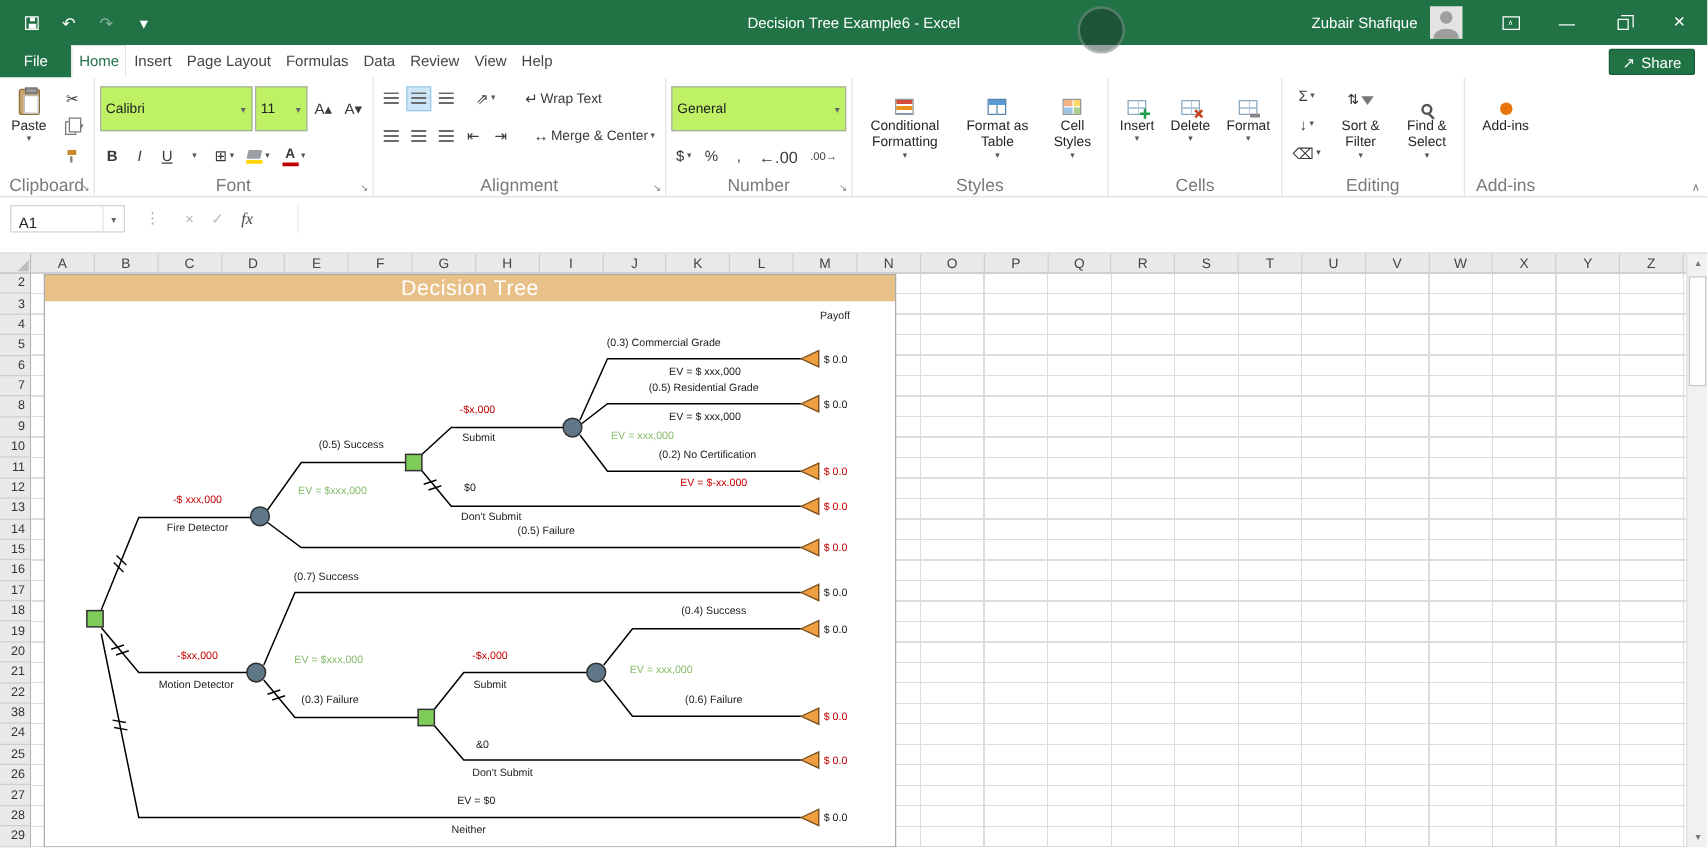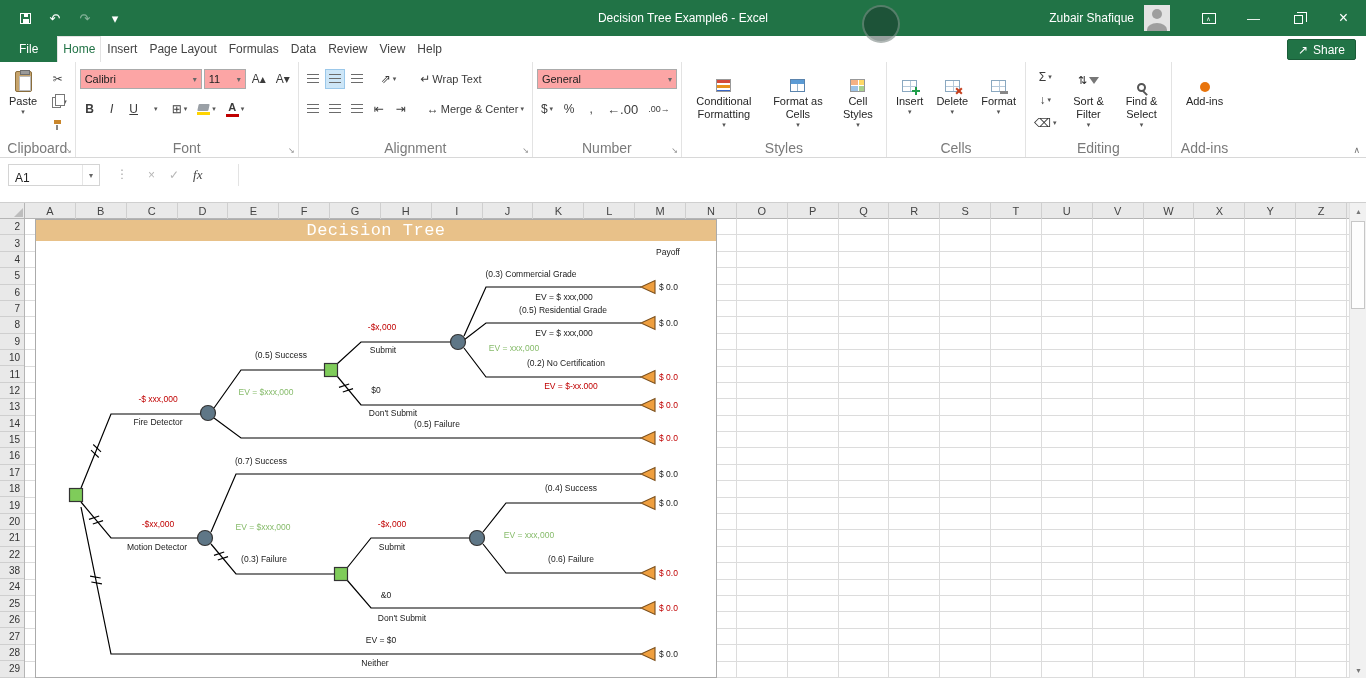--- a/index.html
+++ b/index.html
@@ -56,22 +56,22 @@
   .g-col{display:flex;flex-direction:column;gap:4px;}
   .g-row{display:flex;gap:2px;align-items:center;}
   .bigbtn{display:flex;flex-direction:column;align-items:center;justify-content:flex-start;
     padding:3px 5px;font-size:11px;color:#262626;text-align:center;line-height:13px;height:72px;}
   .bigbtn .bicon{height:24px;display:flex;align-items:flex-end;justify-content:center;margin-bottom:3px;}
   .dd{font-size:7px;color:#555;line-height:8px;}
   .minicol{display:flex;flex-direction:column;gap:3px;}
   .sbtn{height:20px;min-width:20px;padding:0 3px;display:flex;align-items:center;justify-content:center;
     border:1px solid transparent;font-size:12px;color:#3b3b3b;gap:2px;}
   .sbtn.sel{background:#cde6f7;border-color:#9bc8ea;}
-  .combo{display:flex;align-items:center;justify-content:space-between;background:#fca5a5;
-    border:1px solid #ababab;height:20px;font-size:11px;padding:0 4px;color:#222;}
+  .combo{display:flex;align-items:center;justify-content:space-between;background:#bef264;
+    border:1px solid #ababab;height:36px;font-size:11px;padding:0 4px;color:#222;}
   .combo .cdd{color:#666;font-size:8px;margin-left:4px;}
   .ic-paste{position:relative;width:17px;height:21px;background:#c7a46c;border:1px solid #8a6d3b;border-radius:2px;}
   .ic-paste::before{content:"";position:absolute;left:4px;top:-2px;width:8px;height:3px;background:#9a9a9a;border:1px solid #6e6e6e;}
   .ic-paste::after{content:"";position:absolute;left:3px;top:4px;width:10px;height:13px;background:#fff;border:1px solid #bbb;}
   .ic-copy{position:relative;width:9px;height:11px;border:1px solid #777;background:#fff;margin-left:3px;}
   .ic-copy::before{content:"";position:absolute;left:2px;top:-4px;width:8px;height:10px;border:1px solid #777;background:#fff;}
   .ic-paint{width:12px;height:11px;position:relative;}
   .ic-paint::before{content:"";position:absolute;top:0;left:2px;width:7px;height:4px;background:#c9862b;}
   .ic-paint::after{content:"";position:absolute;top:5px;left:4px;width:2px;height:5px;background:#888;}
   .iconstack{display:flex;flex-direction:column;align-items:center;line-height:10px;}
@@ -345,21 +345,21 @@
         <span class="bicon">
             <span class="ic-cond"></span>
           </span>
         <span>Conditional Formatting</span>
         <span class="dd">▾</span>
       </div>
       <div class="bigbtn" style="width:66px">
         <span class="bicon">
             <span class="ic-table"></span>
           </span>
-        <span>Format as Cells</span>
+        <span>Format as Table</span>
         <span class="dd">▾</span>
       </div>
       <div class="bigbtn" style="width:48px">
         <span class="bicon">
             <span class="ic-styles"></span>
           </span>
         <span>Cell Styles</span>
         <span class="dd">▾</span>
       </div>
     </div>
@@ -514,21 +514,21 @@
     <div class="rowh">25</div>
     <div class="rowh">26</div>
     <div class="rowh">27</div>
     <div class="rowh">28</div>
     <div class="rowh">29</div>
   </div>
 
 <div class="gridwrap">
   <div class="gridcells"></div>
   <div class="chart">
-    <div class="chart-band" style="background: rgb(232, 193, 137); font-family: Liberation Mono, monospace;">
+    <div class="chart-band" style="background: rgb(232, 193, 137);">
       <span>Decision Tree</span>
     </div>
     <svg width="680" height="438" viewBox="0 0 680 438">
         <polyline points="45,247 75,173 166,173" fill="none" stroke="#000000" stroke-width="1.2"></polyline>
         <polyline points="45,261 75,297 163,297" fill="none" stroke="#000000" stroke-width="1.2"></polyline>
         <polyline points="45,266 75,413 605,413" fill="none" stroke="#000000" stroke-width="1.2"></polyline>
         <polyline points="178,167 205,129 289,129" fill="none" stroke="#000000" stroke-width="1.2"></polyline>
         <polyline points="178,177 205,197 605,197" fill="none" stroke="#000000" stroke-width="1.2"></polyline>
         <polyline points="301,123 325,101 416,101" fill="none" stroke="#000000" stroke-width="1.2"></polyline>
         <polyline points="301,135 325,164 605,164" fill="none" stroke="#000000" stroke-width="1.2"></polyline>

